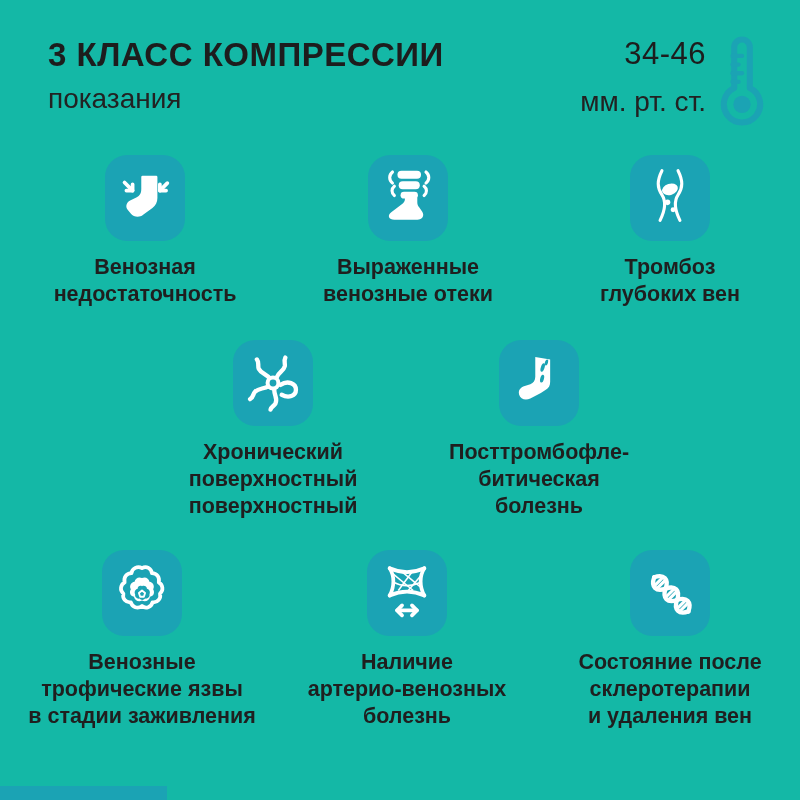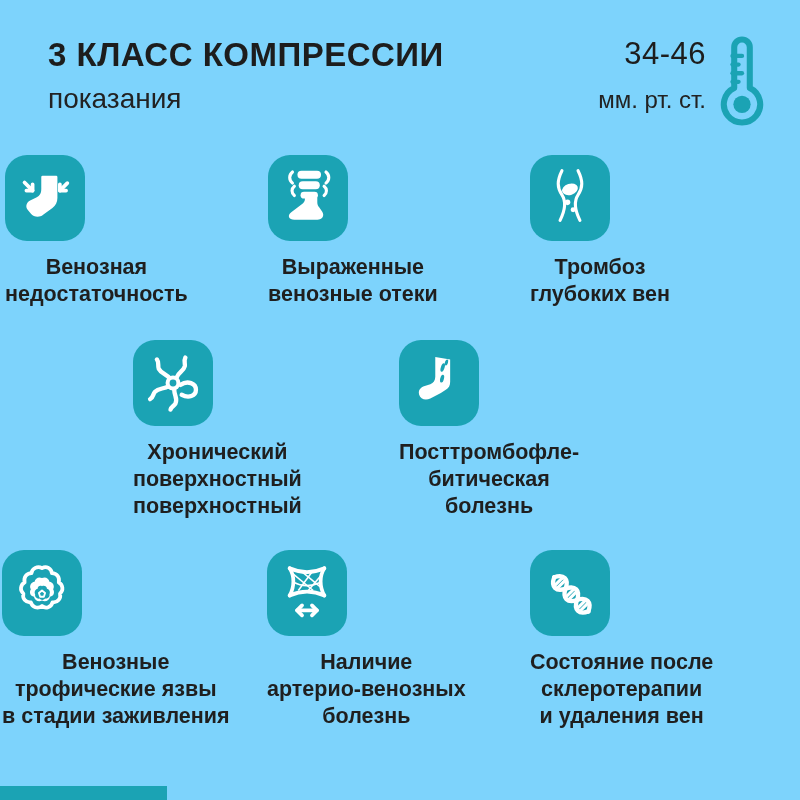--- a/index.html
+++ b/index.html
@@ -1,30 +1,30 @@
 <!DOCTYPE html>
 <html><head>
 <meta charset="utf-8">
 <style>
   * { margin:0; padding:0; box-sizing:border-box; }
   html,body { width:800px; height:800px; background:#ffffff; font-family:"Liberation Sans", sans-serif; }
-  .canvas { position:relative; width:800px; height:800px; background:#7dd3fc; overflow:hidden; }
+  .canvas { position:relative; width:800px; height:800px; background:#14b8a6; overflow:hidden; }
 
   
   .header-left { position:absolute; left:48px; top:36px; }
   .title { font-size:33px; font-weight:700; letter-spacing:.5px; color:#1d1d1d; }
   .subtitle { font-size:28px; font-weight:400; color:#222; margin-top:9px; }
   .header-right { position:absolute; right:32px; top:36px; display:flex; align-items:flex-start; }
   .pressure { text-align:right; margin-right:10px; }
   .pressure-value { font-size:31px; font-weight:400; color:#1d1d1d; letter-spacing:.5px; }
-  .pressure-unit { font-size:24px; font-weight:400; color:#222; margin-top:14px; }
+  .pressure-unit { font-size:28px; font-weight:400; color:#222; margin-top:14px; }
   .thermo svg { width:52px; height:90px; display:block; }
 
   
-  .item { position:absolute; width:280px; display:flex; flex-direction:column; align-items:flex-start; }
+  .item { position:absolute; width:280px; display:flex; flex-direction:column; align-items:center; }
   .tile { width:80px; height:86px; background:#1BA3B4; border-radius:22px;
           display:flex; align-items:center; justify-content:center; }
   .tile svg { width:62px; height:66px; display:block; }
   .label { margin-top:13px; text-align:center; font-size:21.5px; font-weight:600;
            line-height:27px; color:#1f1f1f; }
   .label span { display:block; }
 
   .r1c1{left:5px;   top:155px;} .r1c2{left:268px; top:155px;} .r1c3{left:530px; top:155px;}
   .r2c1{left:133px; top:340px;} .r2c2{left:399px; top:340px;}
   .r3c1{left:2px;   top:550px;} .r3c2{left:267px; top:550px;} .r3c3{left:530px; top:550px;}

